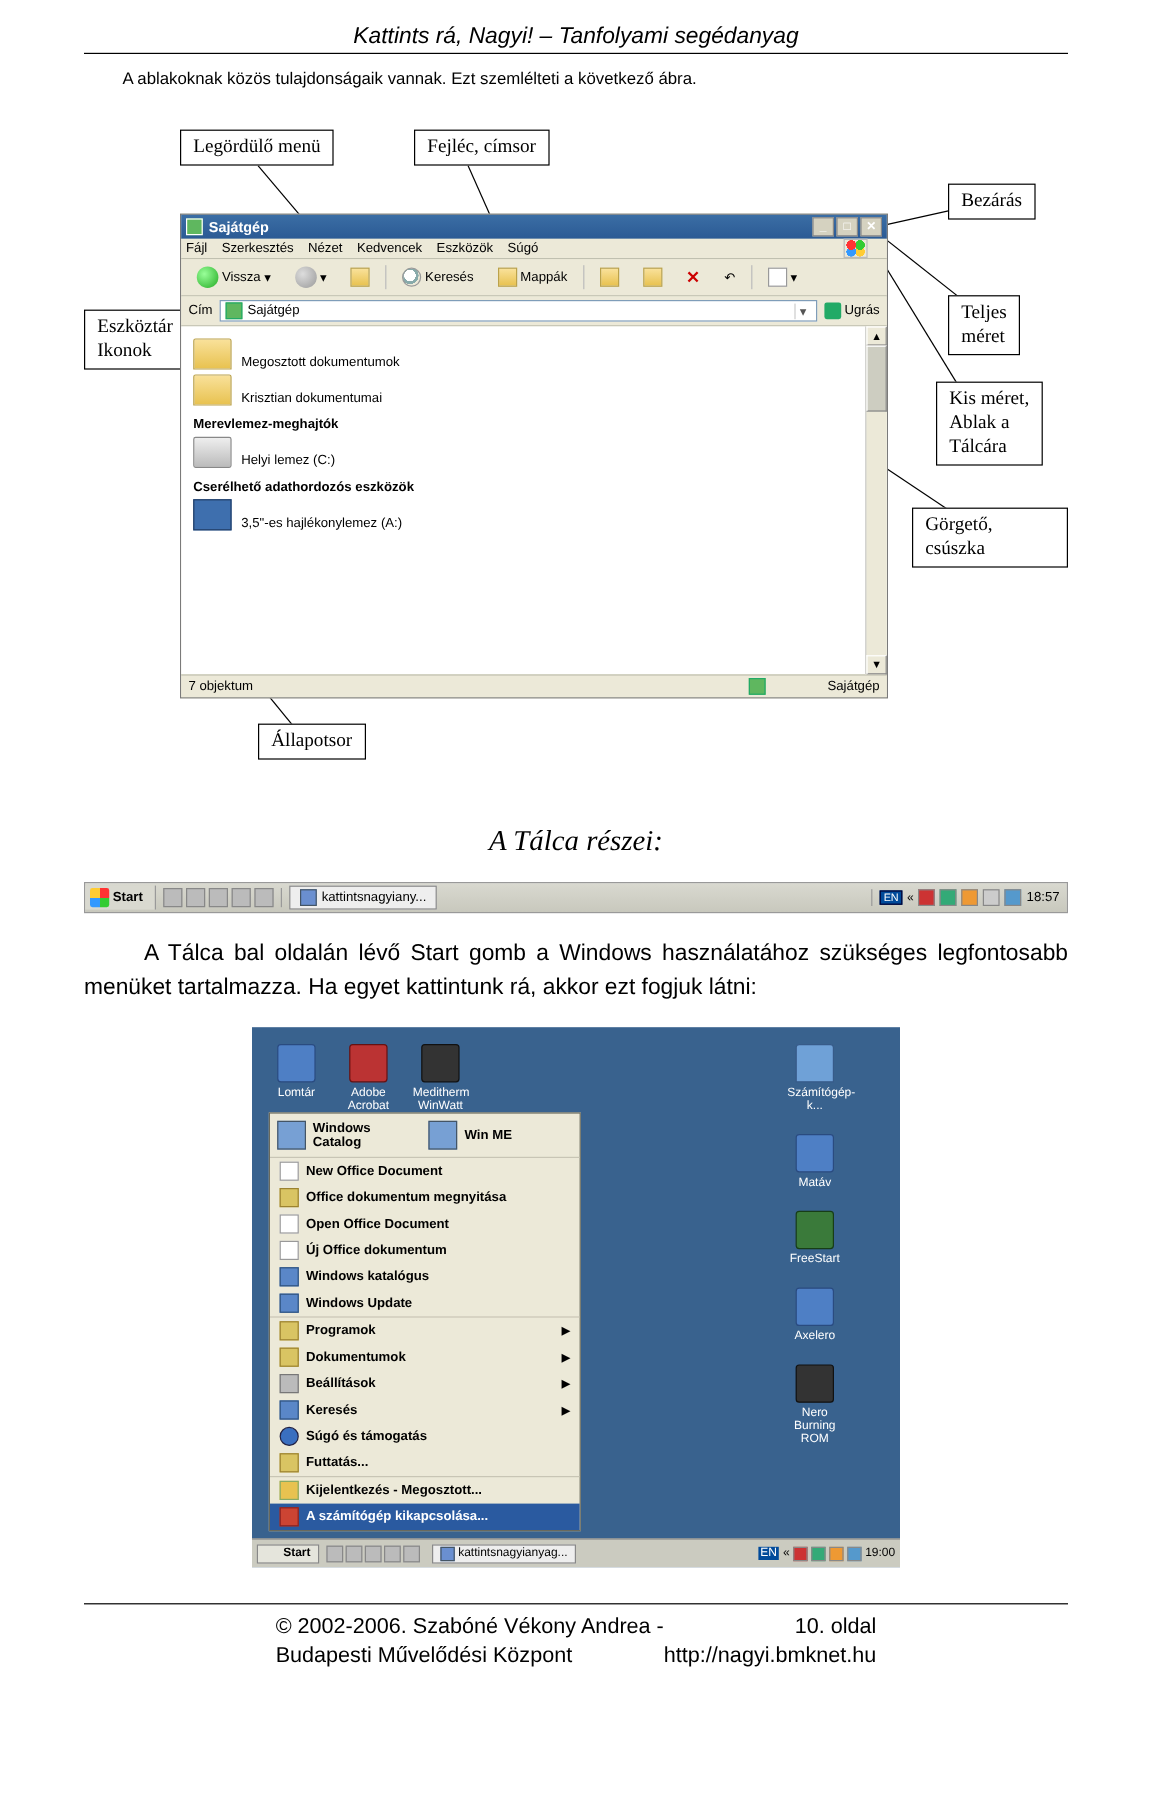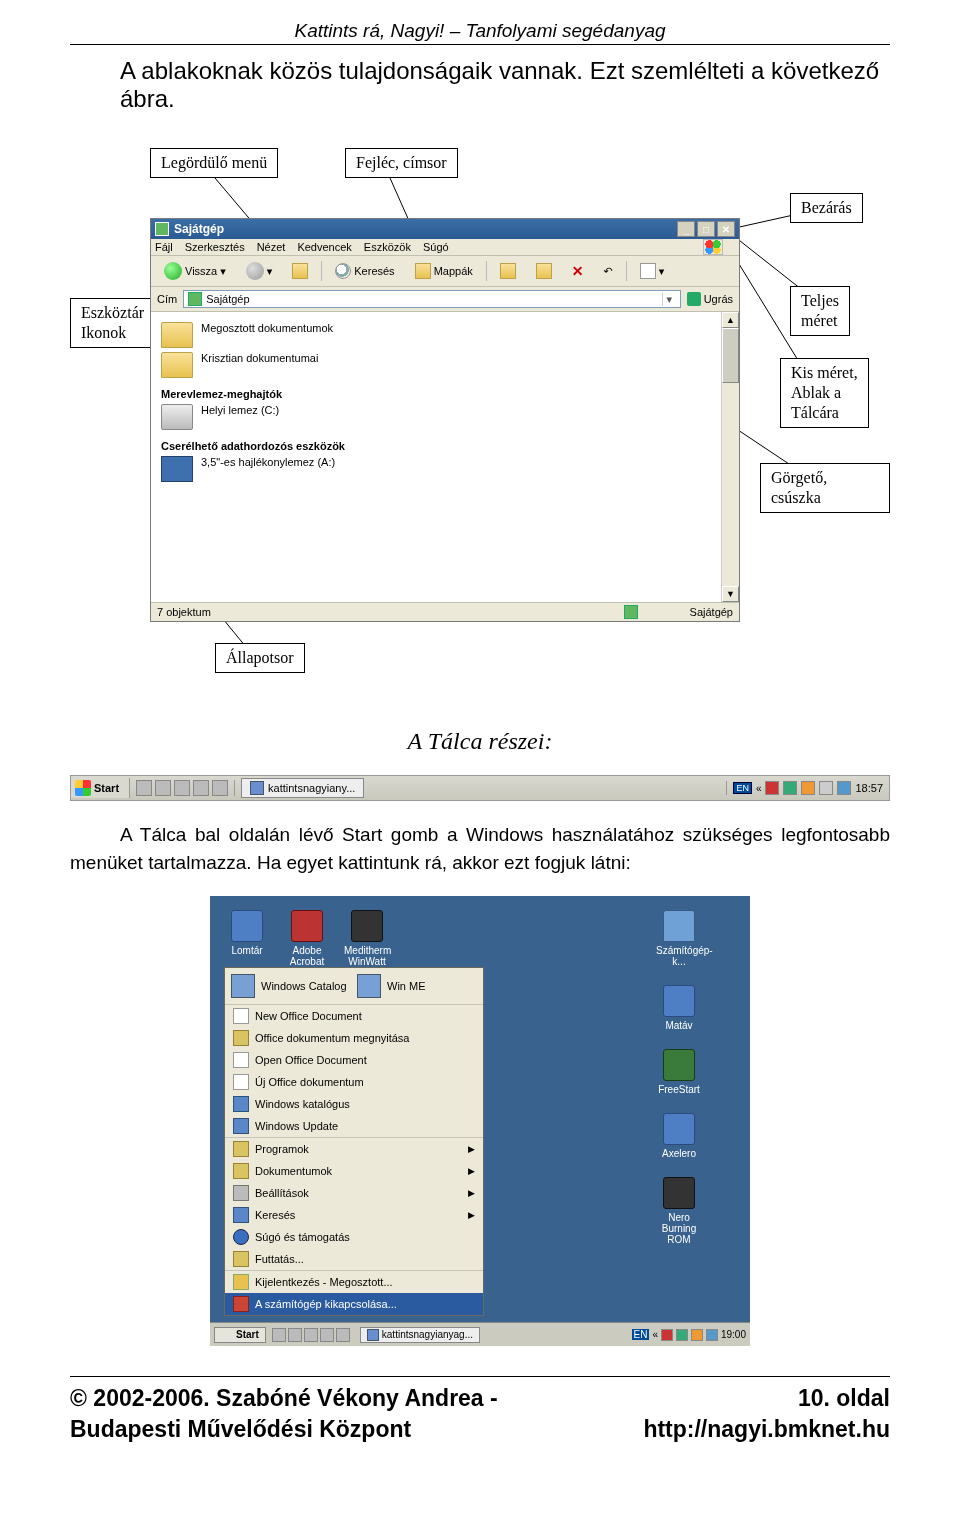--- a/index.html
+++ b/index.html
@@ -19,22 +19,22 @@
     font-weight: normal;
     font-size: 19px;
     margin-bottom: 2px;
   }
   .hr {
     border: none;
     border-top: 1.5px solid #000;
     margin-bottom: 12px;
   }
   .intro {
-    font-size: 24px;
-    margin-left: 50px;
+    font-size: 14px;
+    margin-left: 32px;
     margin-bottom: 25px;
   }
   
   .diagram {
     position: relative;
     height: 580px;
     margin-bottom: 10px;
   }
   .label-box {
     position: absolute;
@@ -146,21 +146,21 @@
   .go-btn .g { width:14px;height:14px;background:#2a6;border-radius:2px; }
   .content {
     display:flex;
     background:#fff;
     height: 290px;
   }
   .listcol {
     flex:1; padding:6px 10px;
     overflow:hidden;
   }
-  .item { display:flex; align-items:flex-start; gap:8px; margin:4px 0; }
+  .item { display:flex; align-items:flex-end; gap:8px; margin:4px 0; }
   .item .big { width:32px; height:26px; }
   .folder-ic { background: linear-gradient(#f9e19a,#e8c250); border:1px solid #bba24a; border-radius:2px 2px 0 0; }
   .drive-ic { background: linear-gradient(#eee,#bbb); border:1px solid #888; border-radius:2px; }
   .floppy-ic { background:#3e6fae; border:1px solid #223f68; }
   .section-head { font-weight:bold; margin:10px 0 4px 0; display:block; }
   .scrollcol {
     width:18px; background:#ece9d8;
     display:flex; flex-direction:column;
     border-left:1px solid #ccc;
   }
@@ -253,20 +253,21 @@
   .rightcol { width:80px; }
   .rightcol .dico { margin-bottom:18px; }
   .start-menu {
     position:absolute;
     bottom:30px; left:14px;
     width:260px;
     background:#ece9d8;
     border:1px solid #6a6a5c;
     color:#000;
     font-size:11px;
+    font-weight:bold;
   }
   .sm-top {
     display:flex; gap:6px; padding:6px;
     border-bottom:1px solid #c8c5b5;
   }
   .sm-top .item2 { display:flex; align-items:center; gap:6px; width:50%; }
   .sm-top .ic { width:24px;height:24px;background:#77a0d4;border:1px solid #456; }
   .sm-sep { height:1px;background:#c8c5b5; }
   .sm-item {
     display:flex; align-items:center; gap:6px;
@@ -301,22 +302,22 @@
     background:#eee;border:1px solid #888;padding:1px 6px;margin-left:4px;
   }
   .startshot-taskbar .tray2 {
     margin-left:auto; display:flex;align-items:center;gap:3px;
   }
   .startshot-taskbar .tray2 .ti{width:12px;height:12px;border:1px solid #888;}
   .startshot-taskbar .tray2 .lang{background:#004a9a;color:#fff;padding:0 2px;}
   
   .footer {
     border-top:1.5px solid #000;
-    display:flex; justify-content:space-between;
-    font-size:23px; padding-top:6px;font-weight:bold;
+    display:flex; justify-content:center;
+    font-size:18px; padding-top:6px;
   }
   .footer .left { line-height:1.35; }
   .footer .right { text-align:right; line-height:1.35; }
 </style>
 </head>
 <body>
 
 <div class="page">
 
   <div class="header">Kattints rá, Nagyi! – Tanfolyami segédanyag</div>

